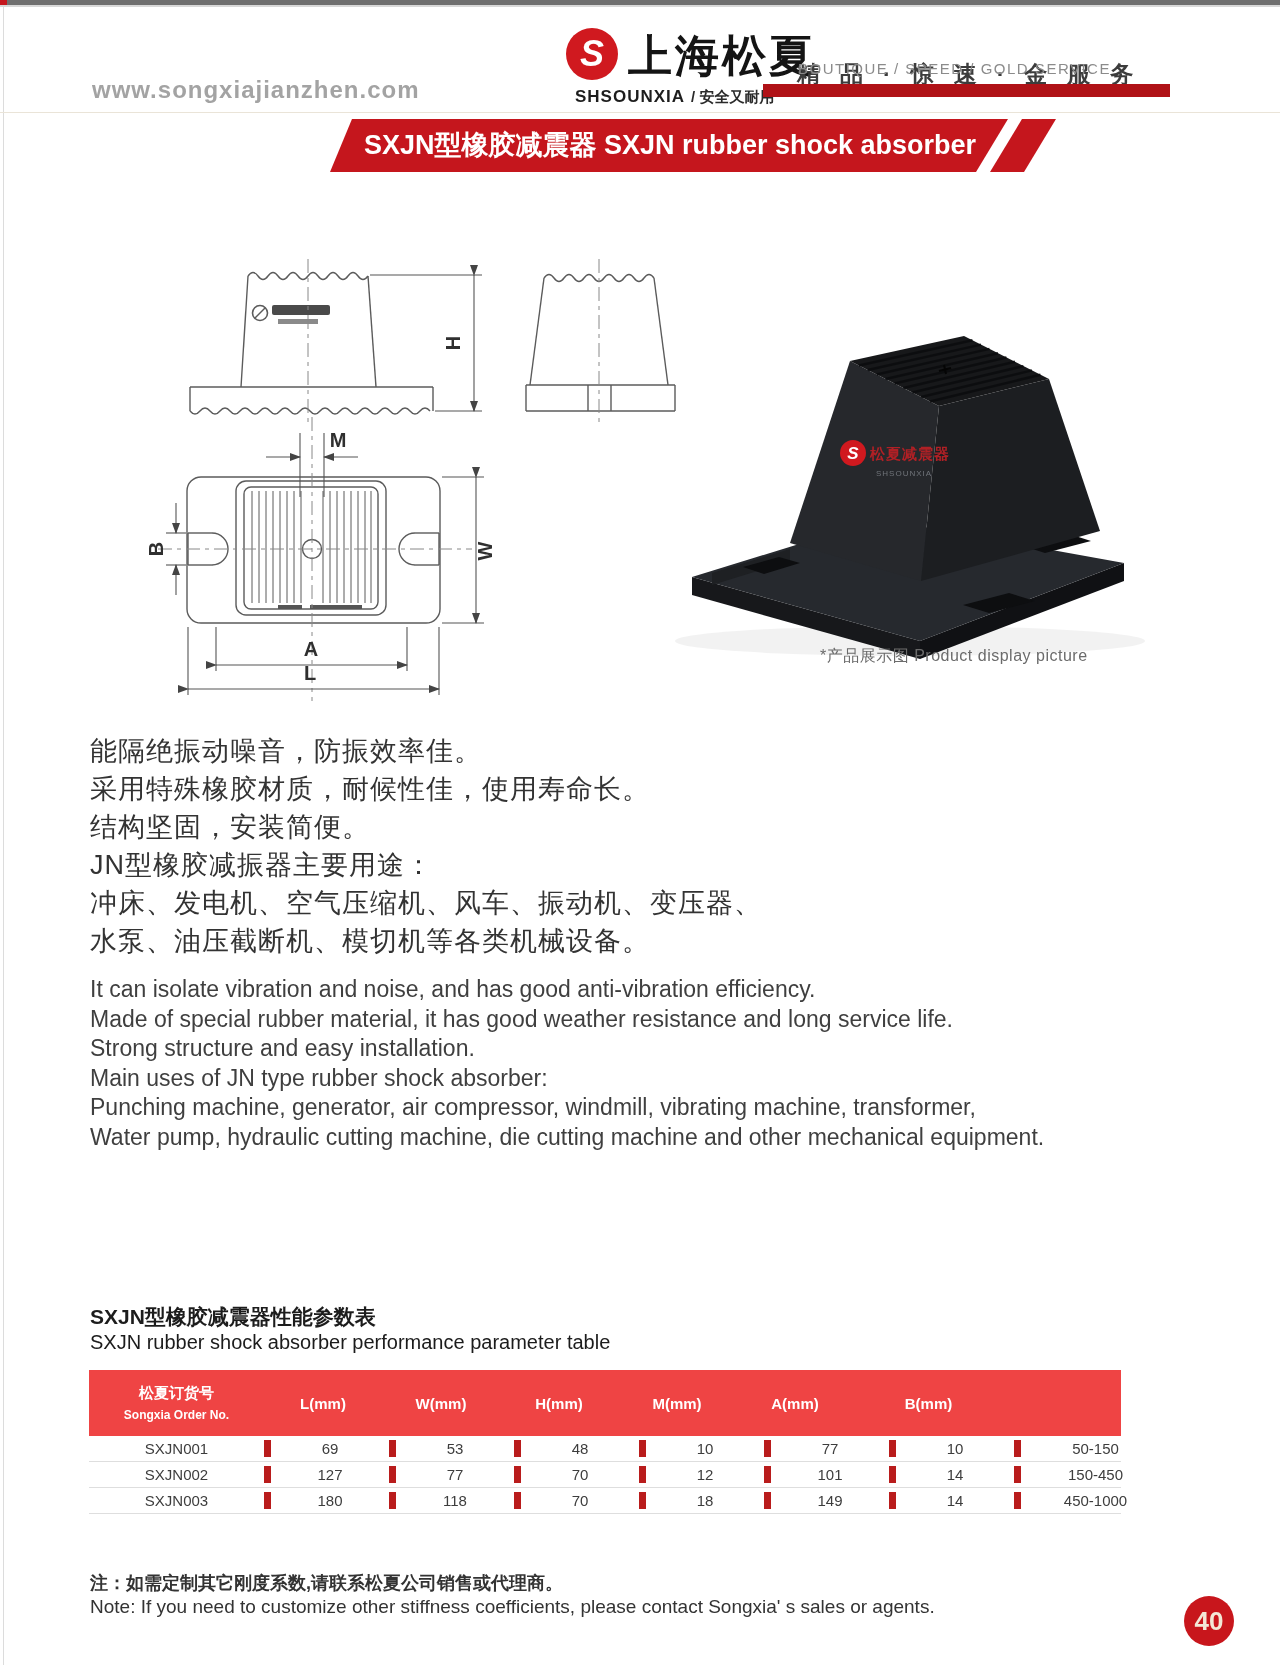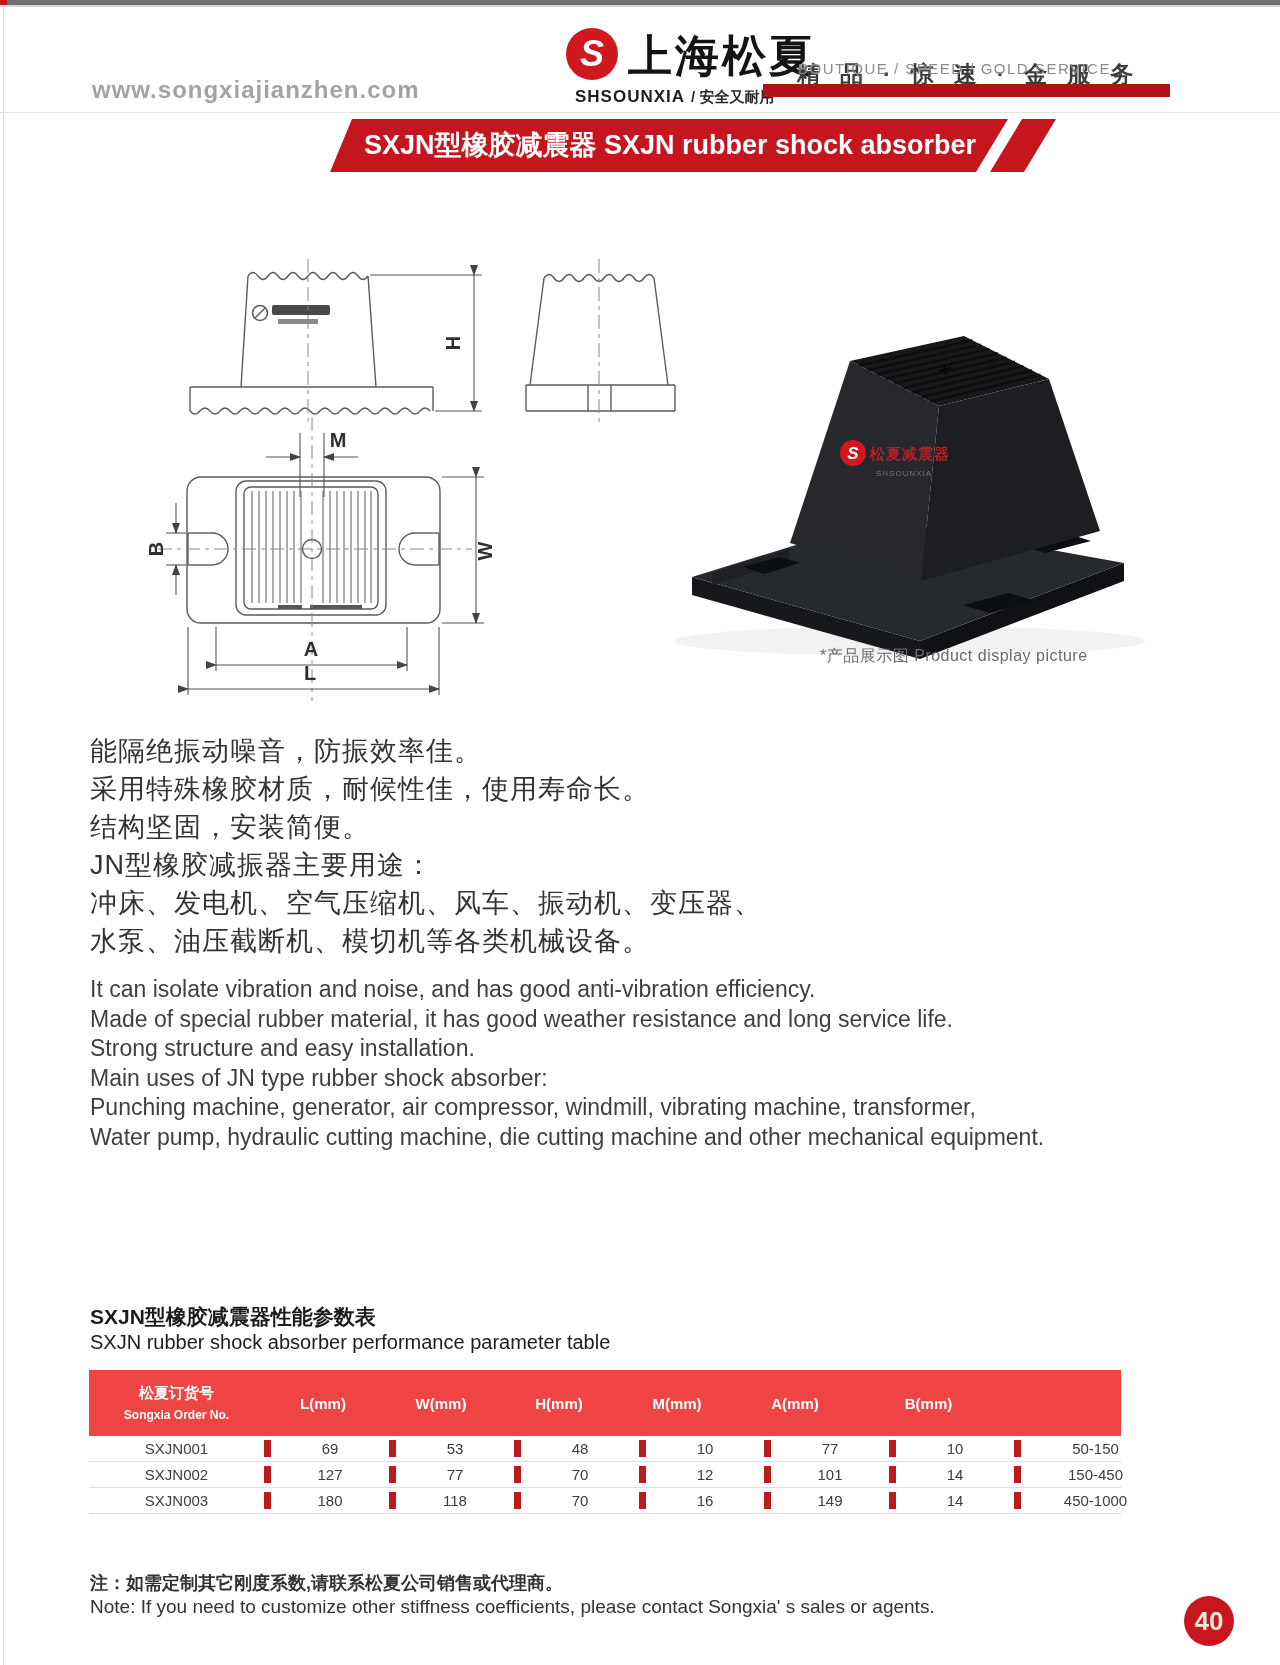--- a/index.html
+++ b/index.html
@@ -294,21 +294,21 @@
           <div class="td">12</div>
           <div class="td">101</div>
           <div class="td">14</div>
           <div class="td">150-450</div>
         </div>
         <div class="tr">
           <div class="td">SXJN003</div>
           <div class="td">180</div>
           <div class="td">118</div>
           <div class="td">70</div>
-          <div class="td">16</div>
+          <div class="td">18</div>
           <div class="td">149</div>
           <div class="td">14</div>
           <div class="td">450-1000</div>
         </div>
       </div>
   </div>
 
   <div class="abs note-cn" style="left:90px;top:1571px;">注：如需定制其它刚度系数,请联系松夏公司销售或代理商。</div>
   <div class="abs note-en" style="left:90px;top:1596px;">Note: If you need to customize other stiffness coefficients, please contact Songxia' s sales or agents.</div>
 

